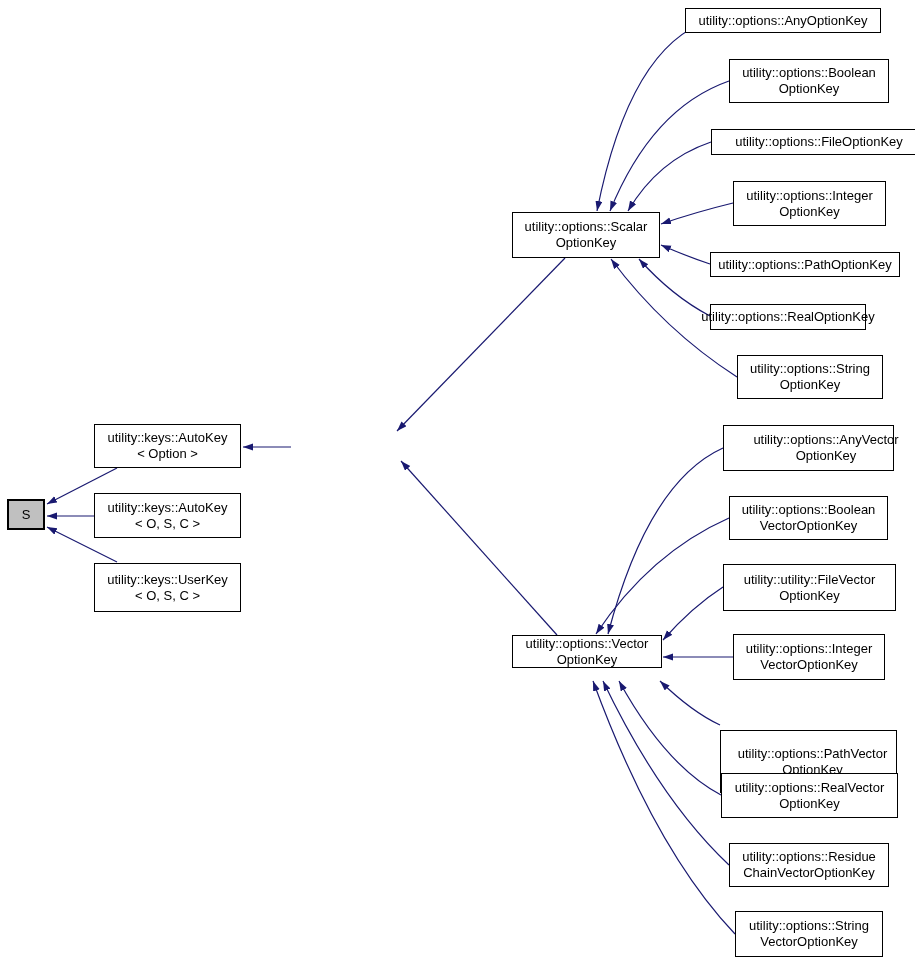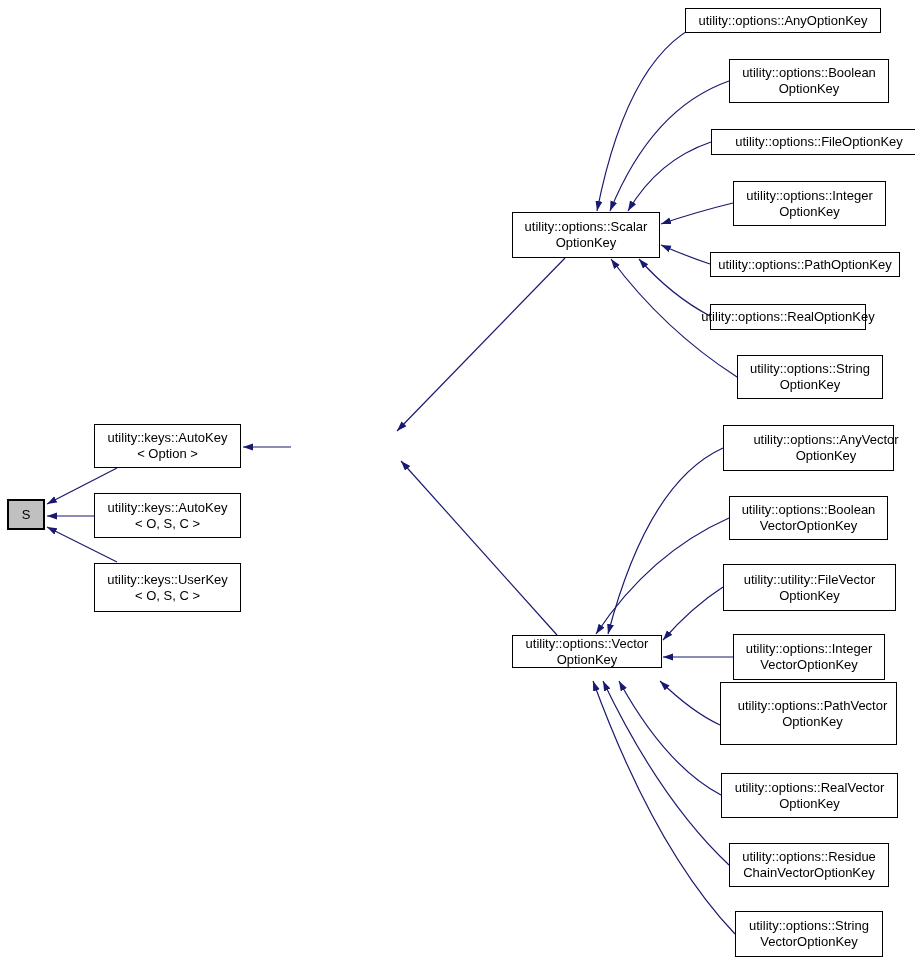--- a/index.html
+++ b/index.html
@@ -150,21 +150,21 @@
   <div class="node" style="left:723px; top:564px; width:173px; height:47px;">
     <span>utility::utility::FileVector</span>
     <span>OptionKey</span>
   </div>
 
   <div class="node" style="left:733px; top:634px; width:152px; height:46px;">
     <span>utility::options::Integer</span>
     <span>VectorOptionKey</span>
   </div>
 
-  <div class="node" style="left:720px; top:682px; width:177px; height:63px;padding-left:8px;">
+  <div class="node" style="left:720px; top:730px; width:177px; height:63px;padding-left:8px;">
     <span>utility::options::PathVector</span>
     <span>OptionKey</span>
   </div>
 
   <div class="node" style="left:721px; top:773px; width:177px; height:45px;">
     <span>utility::options::RealVector</span>
     <span>OptionKey</span>
   </div>
 
   <div class="node" style="left:729px; top:843px; width:160px; height:44px;">

